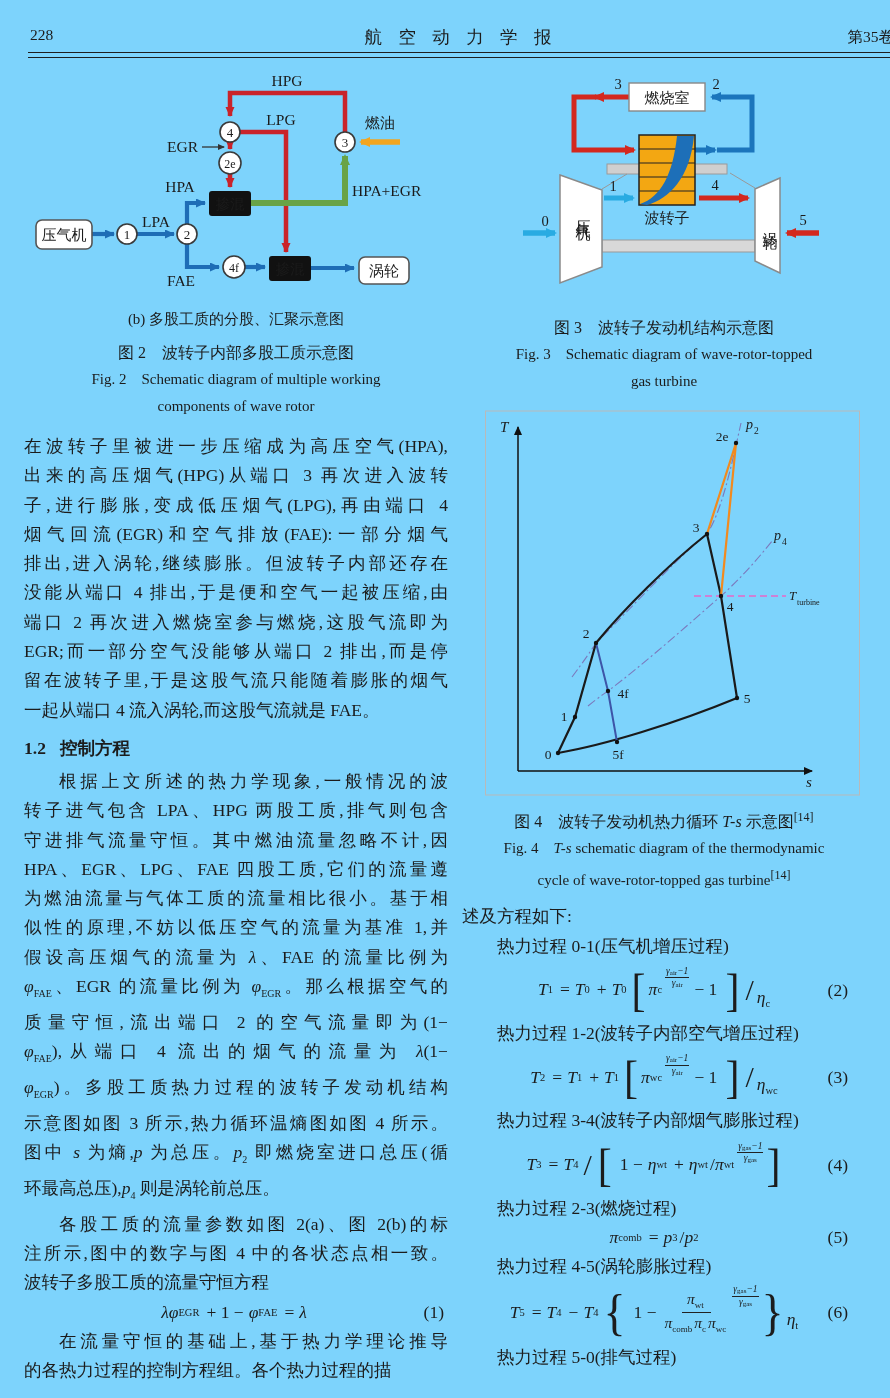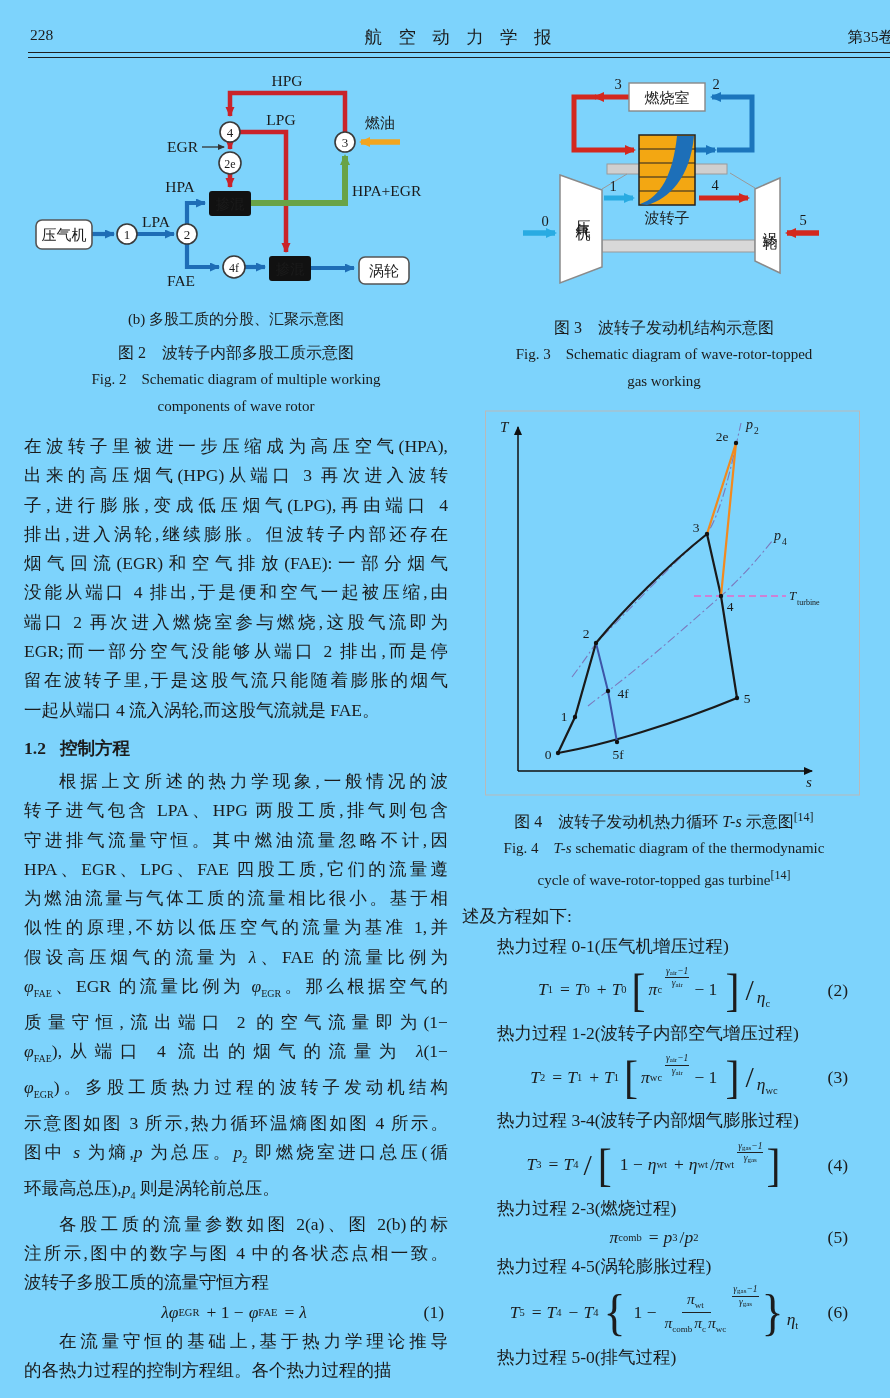--- a/index.html
+++ b/index.html
@@ -152,22 +152,22 @@
     <div class="capline cn" style="font-size:15px;">(b) 多股工质的分股、汇聚示意图</div>
     <div class="capline cn" style="margin-top:6px;">图 2　波转子内部多股工质示意图</div>
     <div class="capline en">Fig. 2　Schematic diagram of multiple working</div>
     <div class="capline en">components of wave rotor</div>
 
     <div class="para" style="margin-top:12px;">
 
     <div class="tline">在波转子里被进一步压缩成为高压空气(HPA),</div>
         <div class="tline">出来的高压烟气(HPG)从端口 3 再次进入波转</div>
         <div class="tline">子,进行膨胀,变成低压烟气(LPG),再由端口 4</div>
+        <div class="tline">烟气回流(EGR)和空气排放(FAE):一部分烟气</div>
         <div class="tline">排出,进入涡轮,继续膨胀。但波转子内部还存在</div>
-        <div class="tline">烟气回流(EGR)和空气排放(FAE):一部分烟气</div>
         <div class="tline">没能从端口 4 排出,于是便和空气一起被压缩,由</div>
         <div class="tline">端口 2 再次进入燃烧室参与燃烧,这股气流即为</div>
         <div class="tline">EGR;而一部分空气没能够从端口 2 排出,而是停</div>
         <div class="tline">留在波转子里,于是这股气流只能随着膨胀的烟气</div>
         <div class="tline">一起从端口 4 流入涡轮,而这股气流就是 FAE。</div>
       </div>
 
     <div class="sect">
       <span class="num">1.2</span><span>控制方程</span>
     </div>
@@ -276,21 +276,21 @@
         <text x="248" y="120" font-size="14.5" text-anchor="middle">4</text>
         <text x="78" y="156" font-size="14.5" text-anchor="middle">0</text>
         <text x="336" y="155" font-size="14.5" text-anchor="middle">5</text>
       </svg>
       <div class="vlabel v-comp">压气机</div>
       <div class="vlabel v-turb">涡轮</div>
     </div>
 
     <div class="capline cn" style="margin-top:4px;">图 3　波转子发动机结构示意图</div>
     <div class="capline en">Fig. 3　Schematic diagram of wave-rotor-topped</div>
-    <div class="capline en">gas working</div>
+    <div class="capline en">gas turbine</div>
 
     <svg class="fig4-svg" width="378" height="389" viewBox="0 0 378 389">
       <defs>
         <marker id="f4k" markerUnits="userSpaceOnUse" markerWidth="10" markerHeight="9" refX="8" refY="4" orient="auto">
             <path d="M0,0 L9,4 L0,8 Z" fill="#111"></path>
           </marker>
       </defs>
       <rect x="1.5" y="2" width="374" height="384" fill="none" stroke="#b9b9b9"></rect>
 
       <g stroke="#111" stroke-width="1.5" fill="none">

